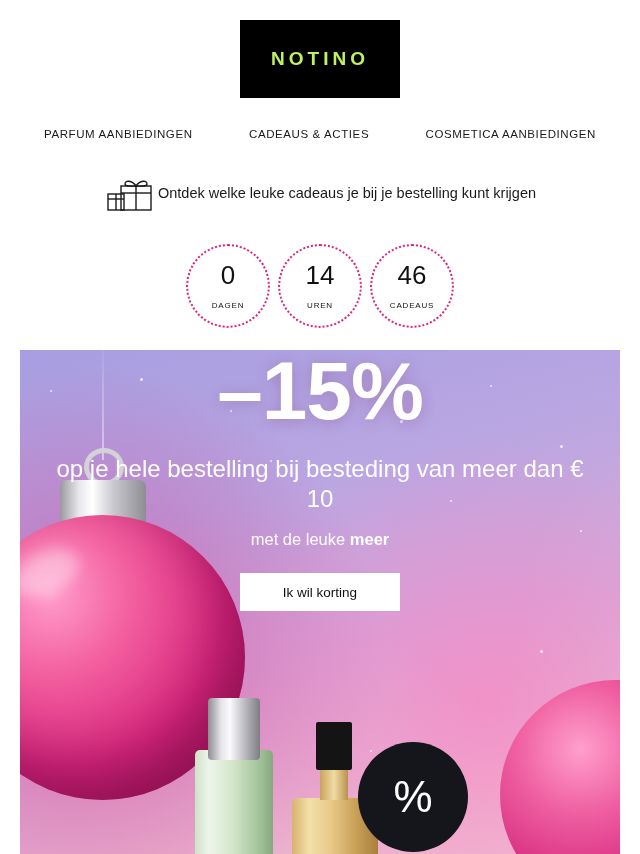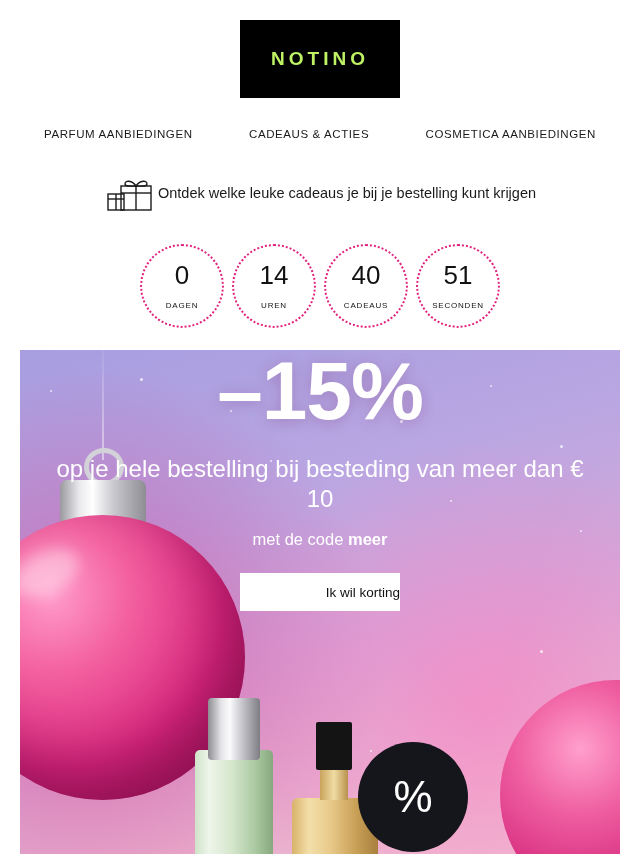--- a/index.html
+++ b/index.html
@@ -204,21 +204,20 @@
     margin: 24px auto 0;
     display: block;
     width: 160px;
     height: 38px;
     background: #ffffff;
     color: #111111;
     border: none;
     font-size: 13.5px;
     font-family: "Liberation Sans", sans-serif;
     cursor: pointer;
-    text-align: right;
   }
 
   
   .bottle-a {
     position: absolute;
     left: 175px;
     bottom: 0;
     width: 78px;
     height: 120px;
     border-radius: 5px 5px 3px 3px;
@@ -308,26 +307,22 @@
   <div class="countdown">
     <div class="cd-item">
       <span class="cd-value">0</span>
       <span class="cd-label">DAGEN</span>
     </div>
     <div class="cd-item">
       <span class="cd-value">14</span>
       <span class="cd-label">UREN</span>
     </div>
     <div class="cd-item">
-      <span class="cd-value">40</span>
+      <span class="cd-value">46</span>
       <span class="cd-label">CADEAUS</span>
-    </div>
-    <div class="cd-item">
-      <span class="cd-value">51</span>
-      <span class="cd-label">SECONDEN</span>
     </div>
   </div>
 
   <div class="hero">
     <div class="stars">
       <div class="star" style="left:30px;top:40px;width:2px;height:2px;"></div>
       <div class="star" style="left:120px;top:28px;width:3px;height:3px;"></div>
       <div class="star" style="left:210px;top:60px;width:2px;height:2px;"></div>
       <div class="star" style="left:300px;top:22px;width:2px;height:2px;"></div>
       <div class="star" style="left:380px;top:70px;width:3px;height:3px;"></div>
@@ -349,21 +344,21 @@
     <div class="cap"></div>
     <div class="bauble">
       <div class="bauble-gloss"></div>
     </div>
     <div class="bauble-right"></div>
 
     <div class="hero-content">
       <div class="discount">–15%</div>
       <div class="sub1">op je hele bestelling bij besteding van meer dan € 10</div>
       <div class="sub2">
-        <span>met de code </span><b>meer</b>
+        <span>met de leuke </span><b>meer</b>
       </div>
       <button class="cta">Ik wil korting</button>
     </div>
 
     <div class="bottle-a"></div>
     <div class="bottle-a-cap"></div>
     <div class="bottle-b"></div>
     <div class="bottle-b-neck"></div>
     <div class="bottle-b-cap"></div>
     <div class="pct-badge">%</div>

